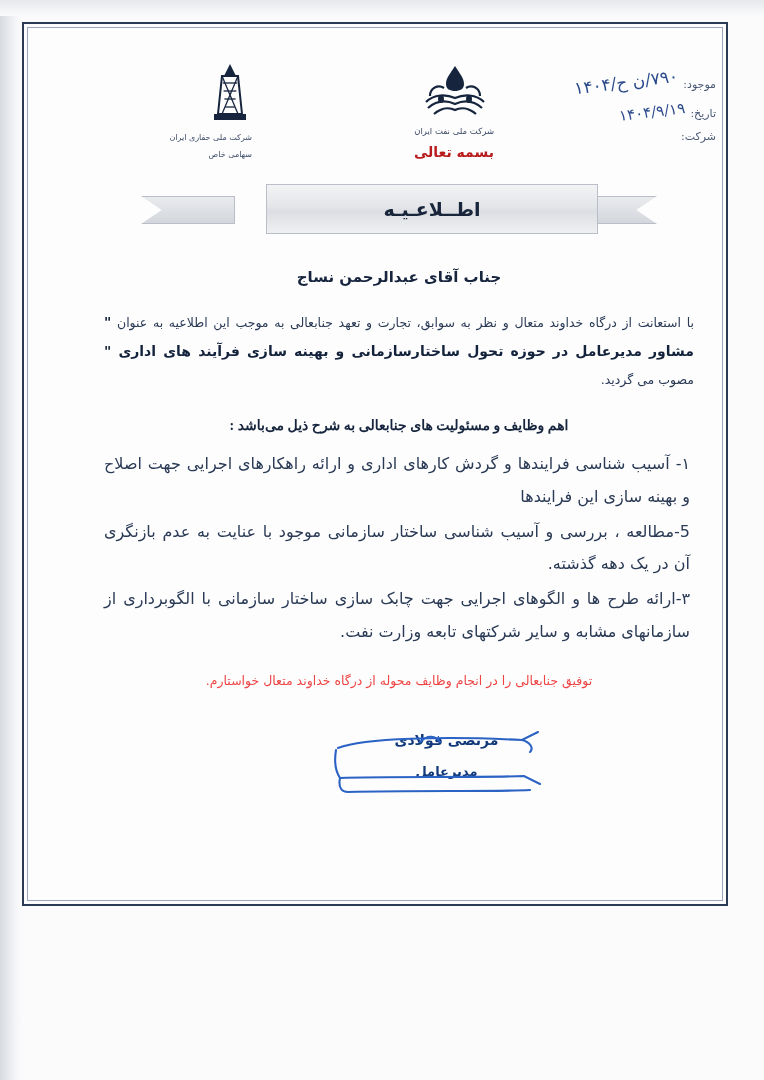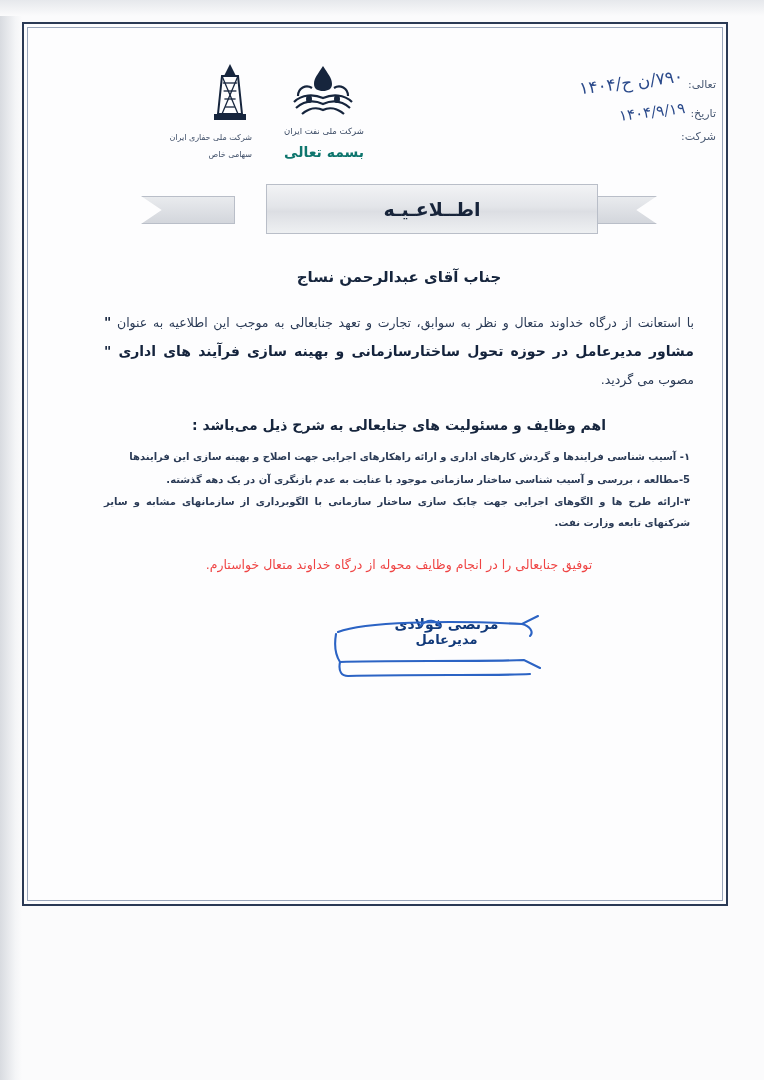--- a/index.html
+++ b/index.html
@@ -90,40 +90,40 @@
     font-family: "DejaVu Serif", "Liberation Serif", serif;
     color: #2b4a8b;
     font-size: 17px;
     transform: rotate(-7deg);
     display: inline-block;
     letter-spacing: 0.5px;
   }
   .reg-value.small { font-size: 15px; }
 
   .center-logo {
-    text-align: left;
+    text-align: right;
     width: 210px;
     padding-top: 4px;
   }
   .logo-mark {
     font-size: 11px;
     line-height: 1;
     color: #20314d;
   }
   .logo-caption {
     font-size: 8.5px;
     color: #3a4a64;
     margin-top: 2px;
     letter-spacing: 0.2px;
   }
   .besmeh {
     margin-top: 8px;
     font-size: 14px;
     font-weight: bold;
-    color: #0f766e;
+    color: #b91c1c;
     letter-spacing: 0.5px;
   }
 
   .right-logo {
     text-align: right;
     width: 170px;
     padding-top: 2px;
   }
   .rig-caption {
     font-size: 8px;
@@ -200,34 +200,34 @@
     font-weight: bold;
     font-size: 14px;
     color: #14233c;
   }
   .section-head {
     font-size: 14px;
     font-weight: bold;
     color: #16253d;
     text-align: center;
     margin: 24px 0 14px 0;
+    font-family: Liberation Serif, serif;
   }
   .list {
     margin: 0;
     padding: 0;
     list-style: none;
   }
   .list li {
-    font-size: 10px;
+    font-size: 16px;
     line-height: 2.05;
     color: #2a3a55;
     text-align: justify;
     margin-bottom: 2px;
     padding-right: 4px;
-    font-weight: bold;
   }
   .closing {
     margin-top: 24px;
     font-size: 12.5px;
     color: #ef4444;
     text-align: center;
   }
 
   
   .signature {
@@ -245,20 +245,21 @@
   .sig-name {
     font-size: 14px;
     font-weight: bold;
     color: #123a7a;
     letter-spacing: 0.5px;
   }
   .sig-role {
     font-size: 13px;
     font-weight: bold;
     color: #123a7a;
+    margin-top: 16px;
   }
   .sig-scribble {
     position: absolute;
     right: 130px;
     top: 0;
     width: 240px;
     height: 90px;
     pointer-events: none;
   }
 </style>
@@ -269,21 +270,21 @@
   <div class="scan-shadow-left"></div>
   <div class="scan-shadow-top"></div>
 
   <div class="paper-border">
     <div class="content">
 
       <div class="header">
 
         <div class="reg-block">
           <div class="reg-line">
-            <span class="reg-label">تعالی:</span>
+            <span class="reg-label">موجود:</span>
             <span class="reg-value">۷۹۰/ن ح/۱۴۰۴</span>
           </div>
           <div class="reg-line">
             <span class="reg-label">تاریخ:</span>
             <span class="reg-value small">۱۴۰۴/۹/۱۹</span>
           </div>
           <div class="reg-line">
             <span class="reg-label">شرکت:</span>
             <span class="reg-value small"></span>
           </div>

